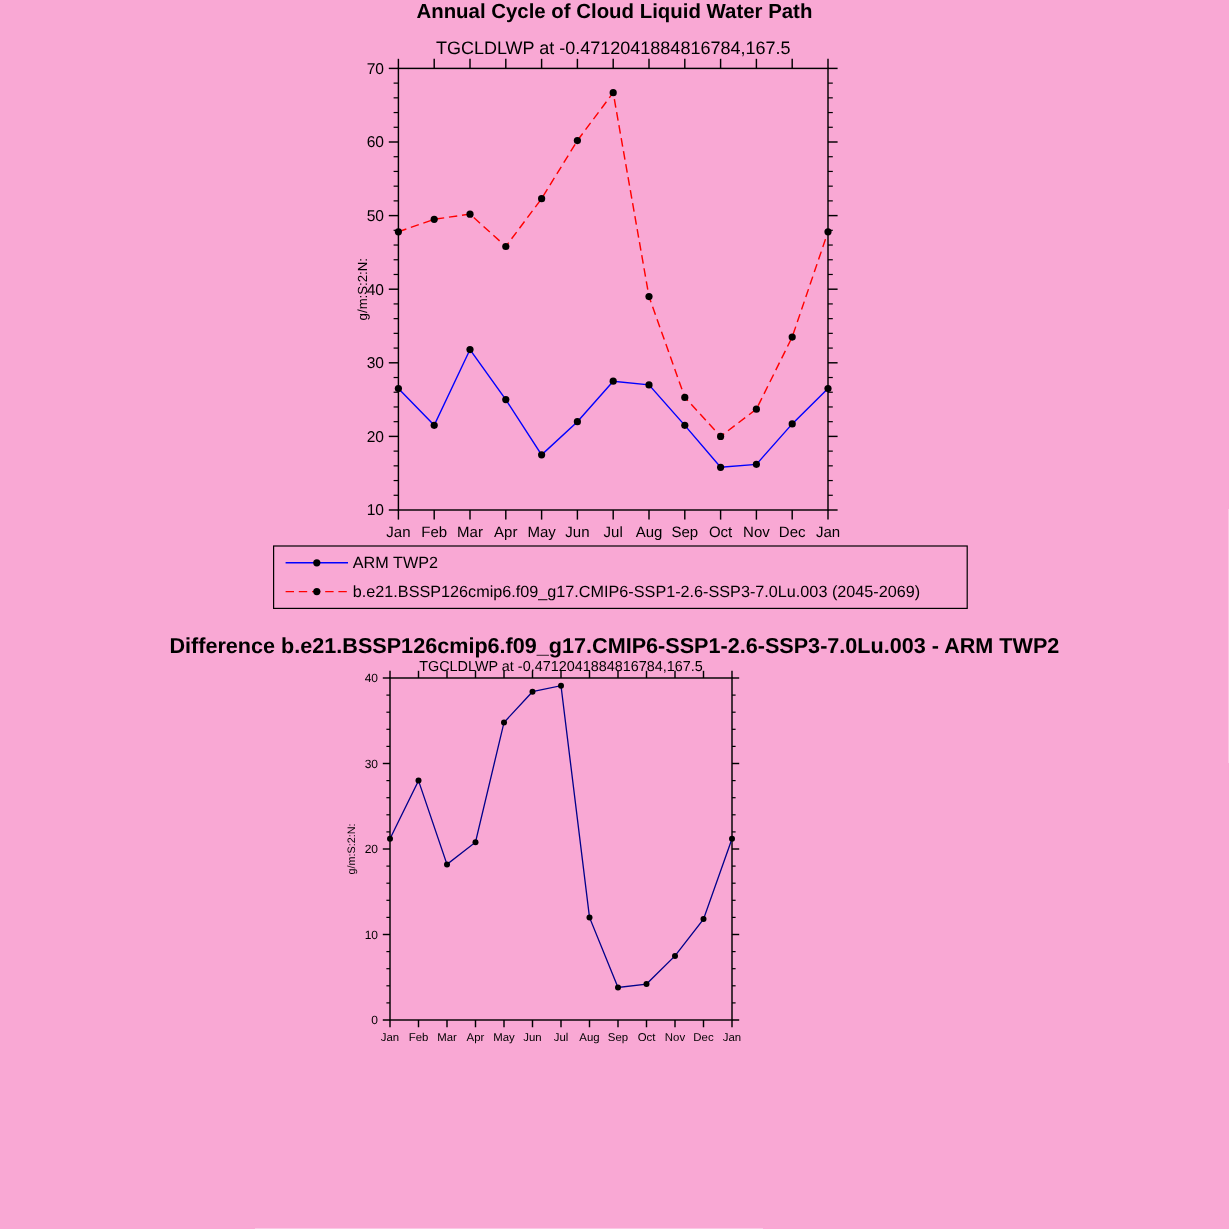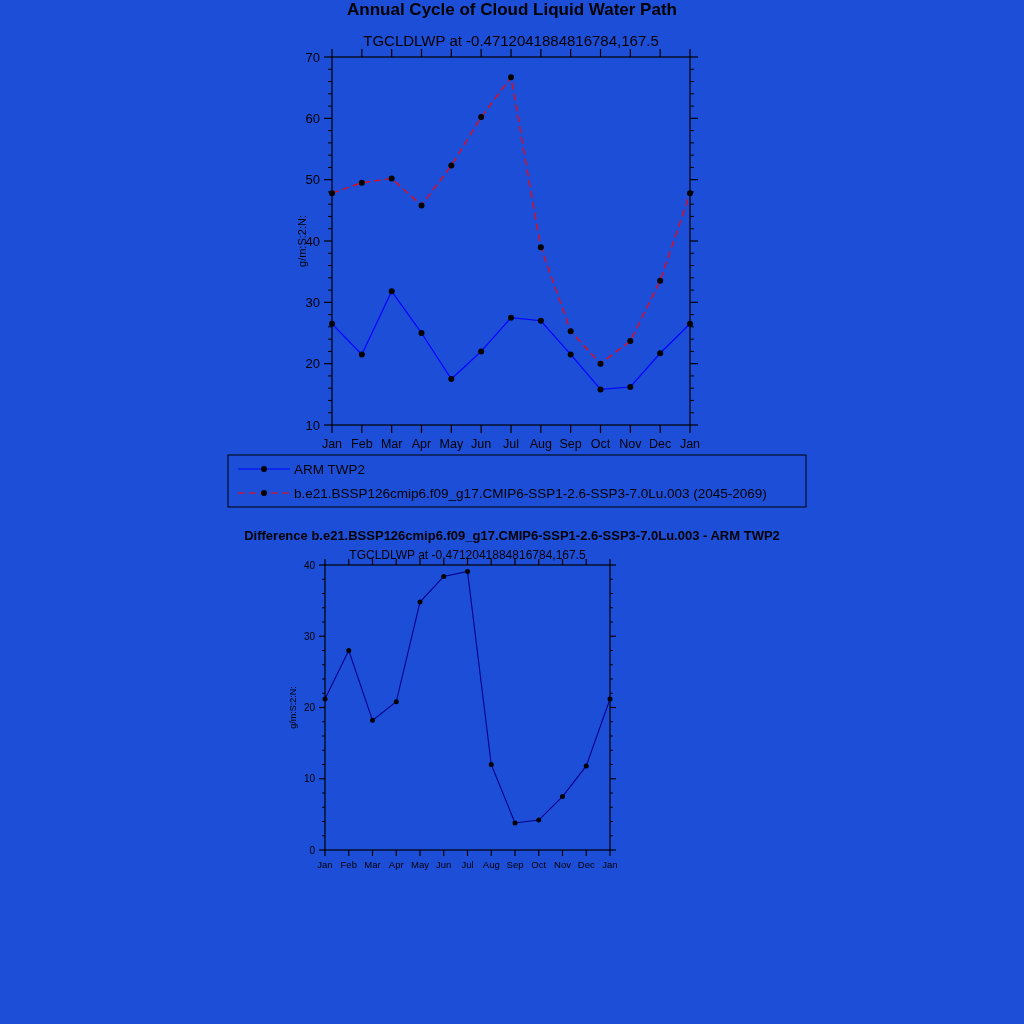--- a/index.html
+++ b/index.html
@@ -1,21 +1,21 @@
 <!DOCTYPE html>
 <html><head>
 <meta charset="utf-8">
 <style>
   html,body{margin:0;padding:0;background:#ffffff;}
   body{font-family:"Liberation Sans","DejaVu Sans",sans-serif;}
-  #page{position:relative;width:1024px;height:1024px;background:#1d4ed8;overflow:hidden;}
+  #page{position:relative;width:1024px;height:1024px;background:#f9a8d4;overflow:hidden;}
   .abs{position:absolute;}
   .t-main{font-weight:bold;font-size:17px;color:#000;text-align:center;}
   .t-sub{font-size:15px;color:#000;text-align:center;}
-  .t-main2{font-weight:bold;font-size:13px;color:#000;text-align:center;}
+  .t-main2{font-weight:bold;font-size:18px;color:#000;text-align:center;}
   .t-sub2{font-size:12px;color:#000;text-align:center;}
   svg text{font-family:"Liberation Sans","DejaVu Sans",sans-serif;fill:#000;}
 </style>
 </head>
 <body>
 
 <div id="page">
 
   <div class="abs t-main" style="left:0;top:4;width:1024px;">Annual Cycle of Cloud Liquid Water Path</div>
 

